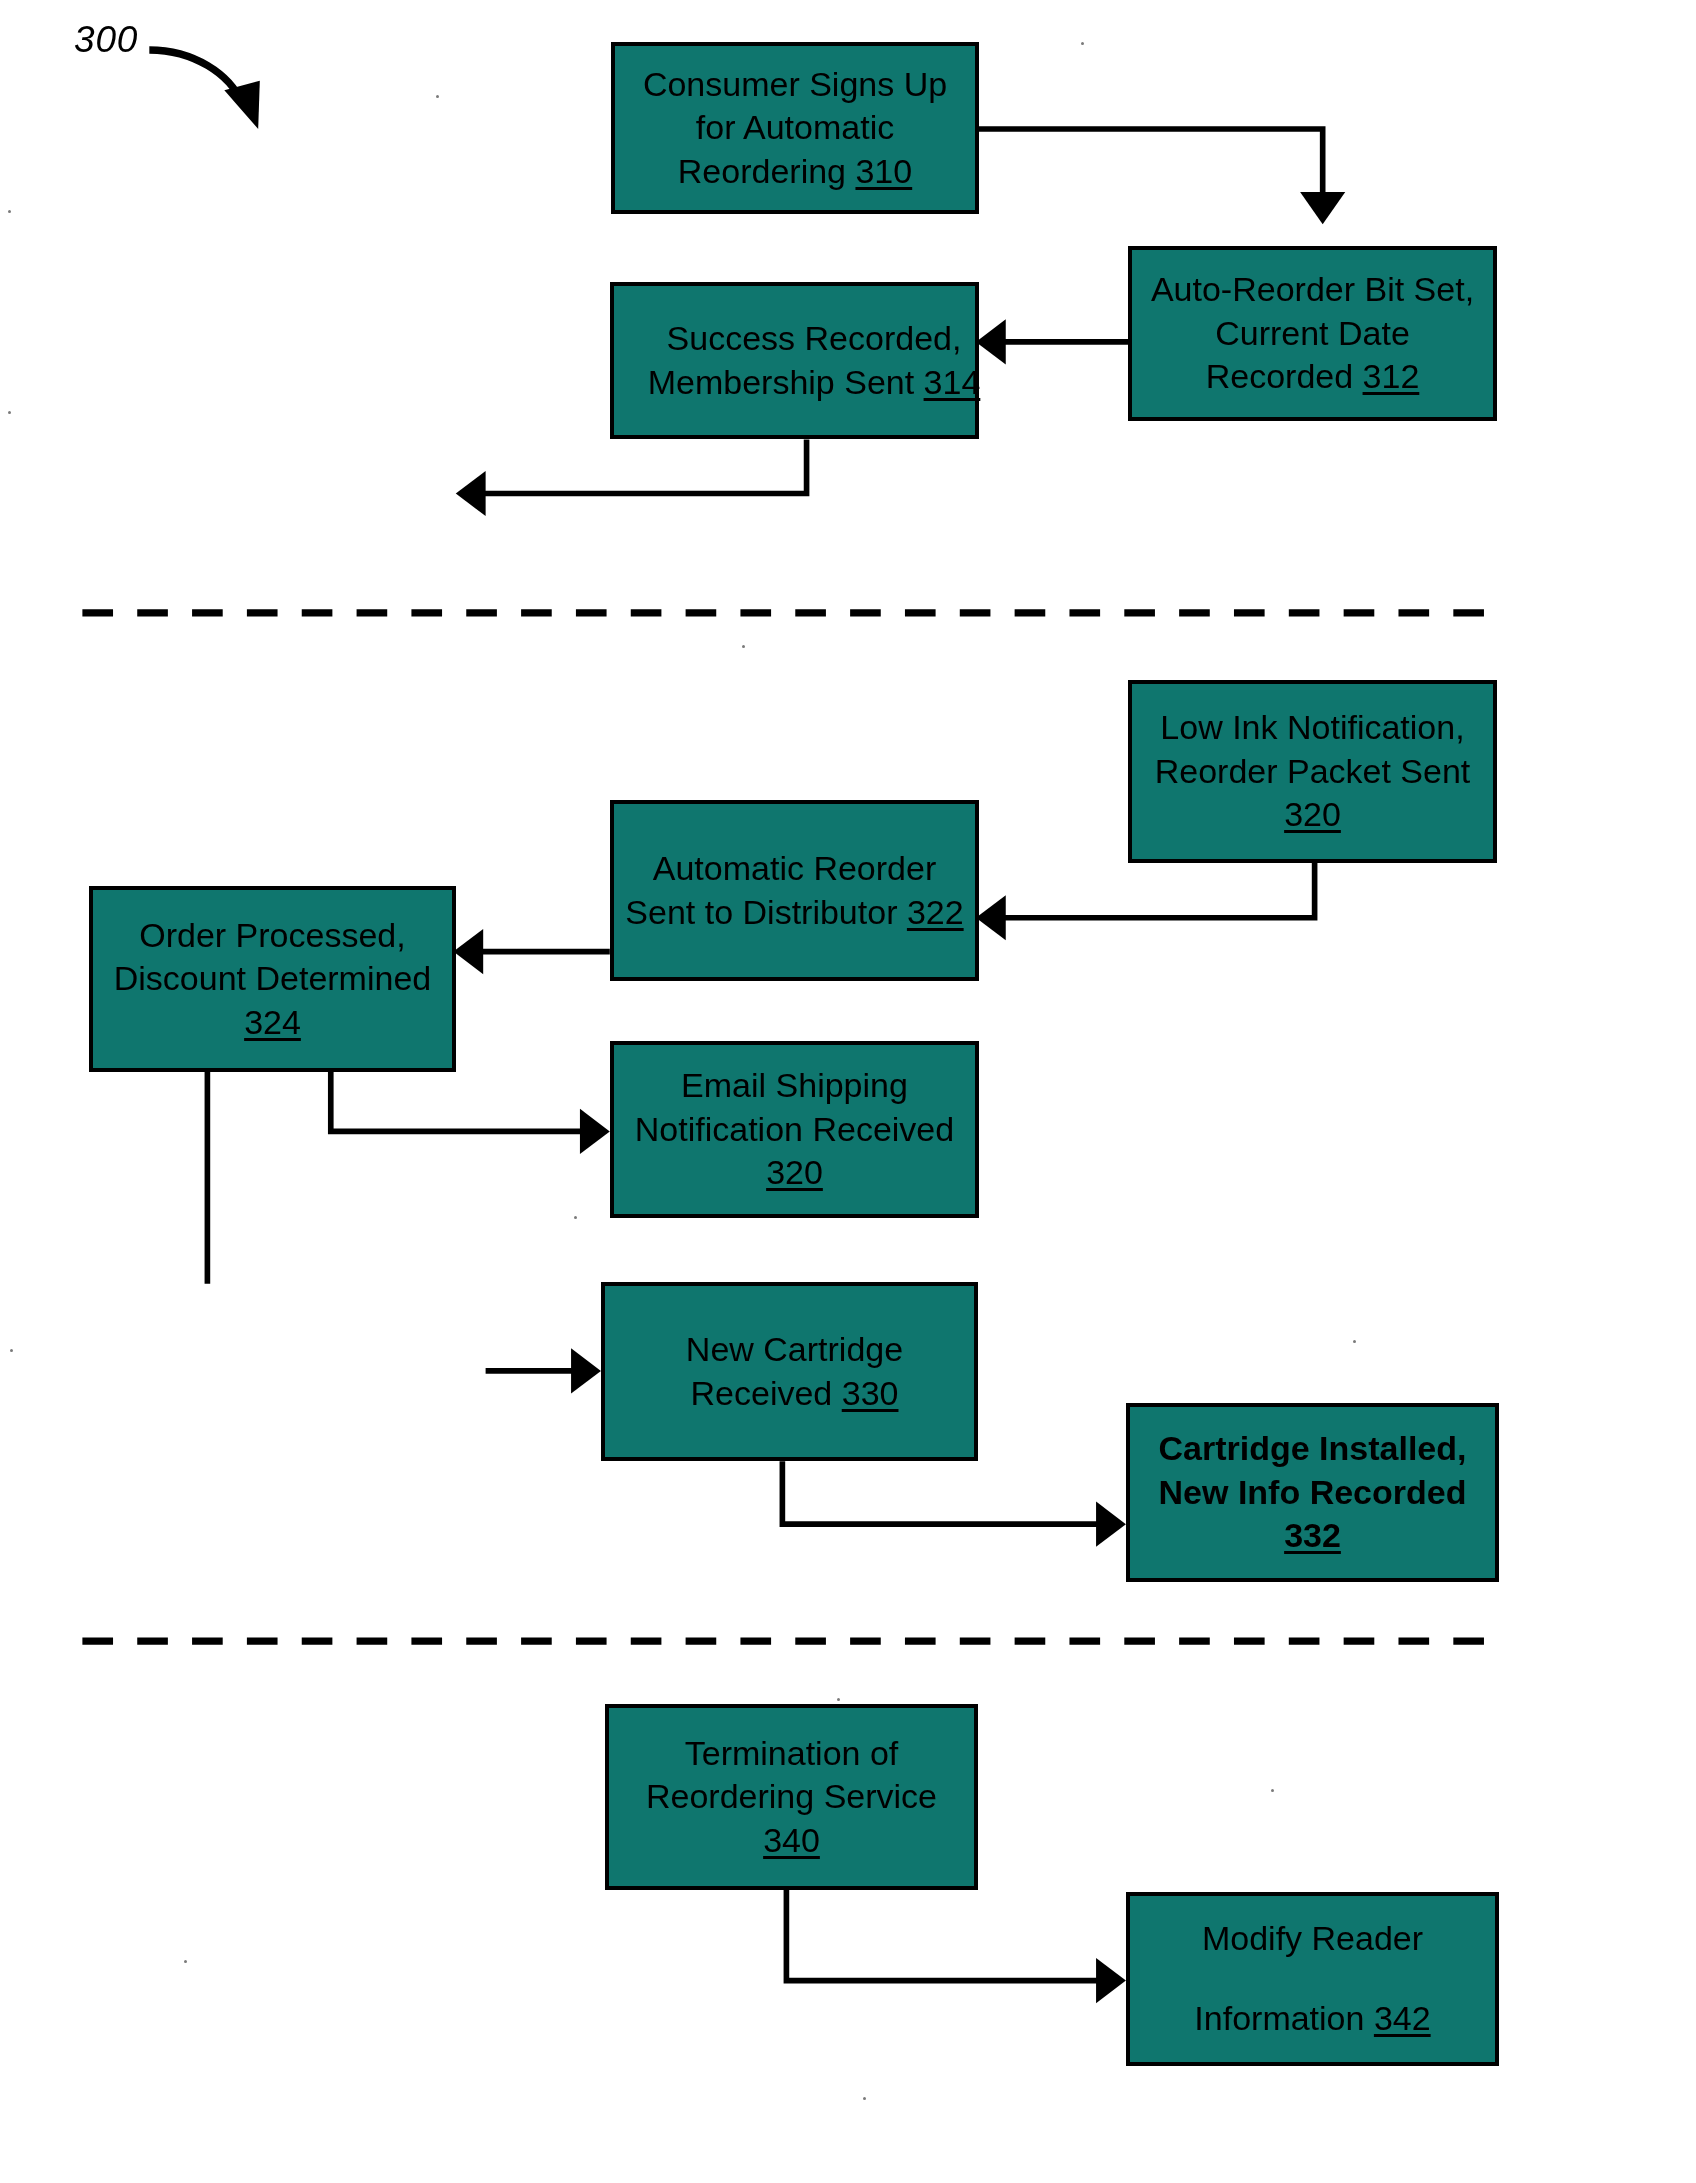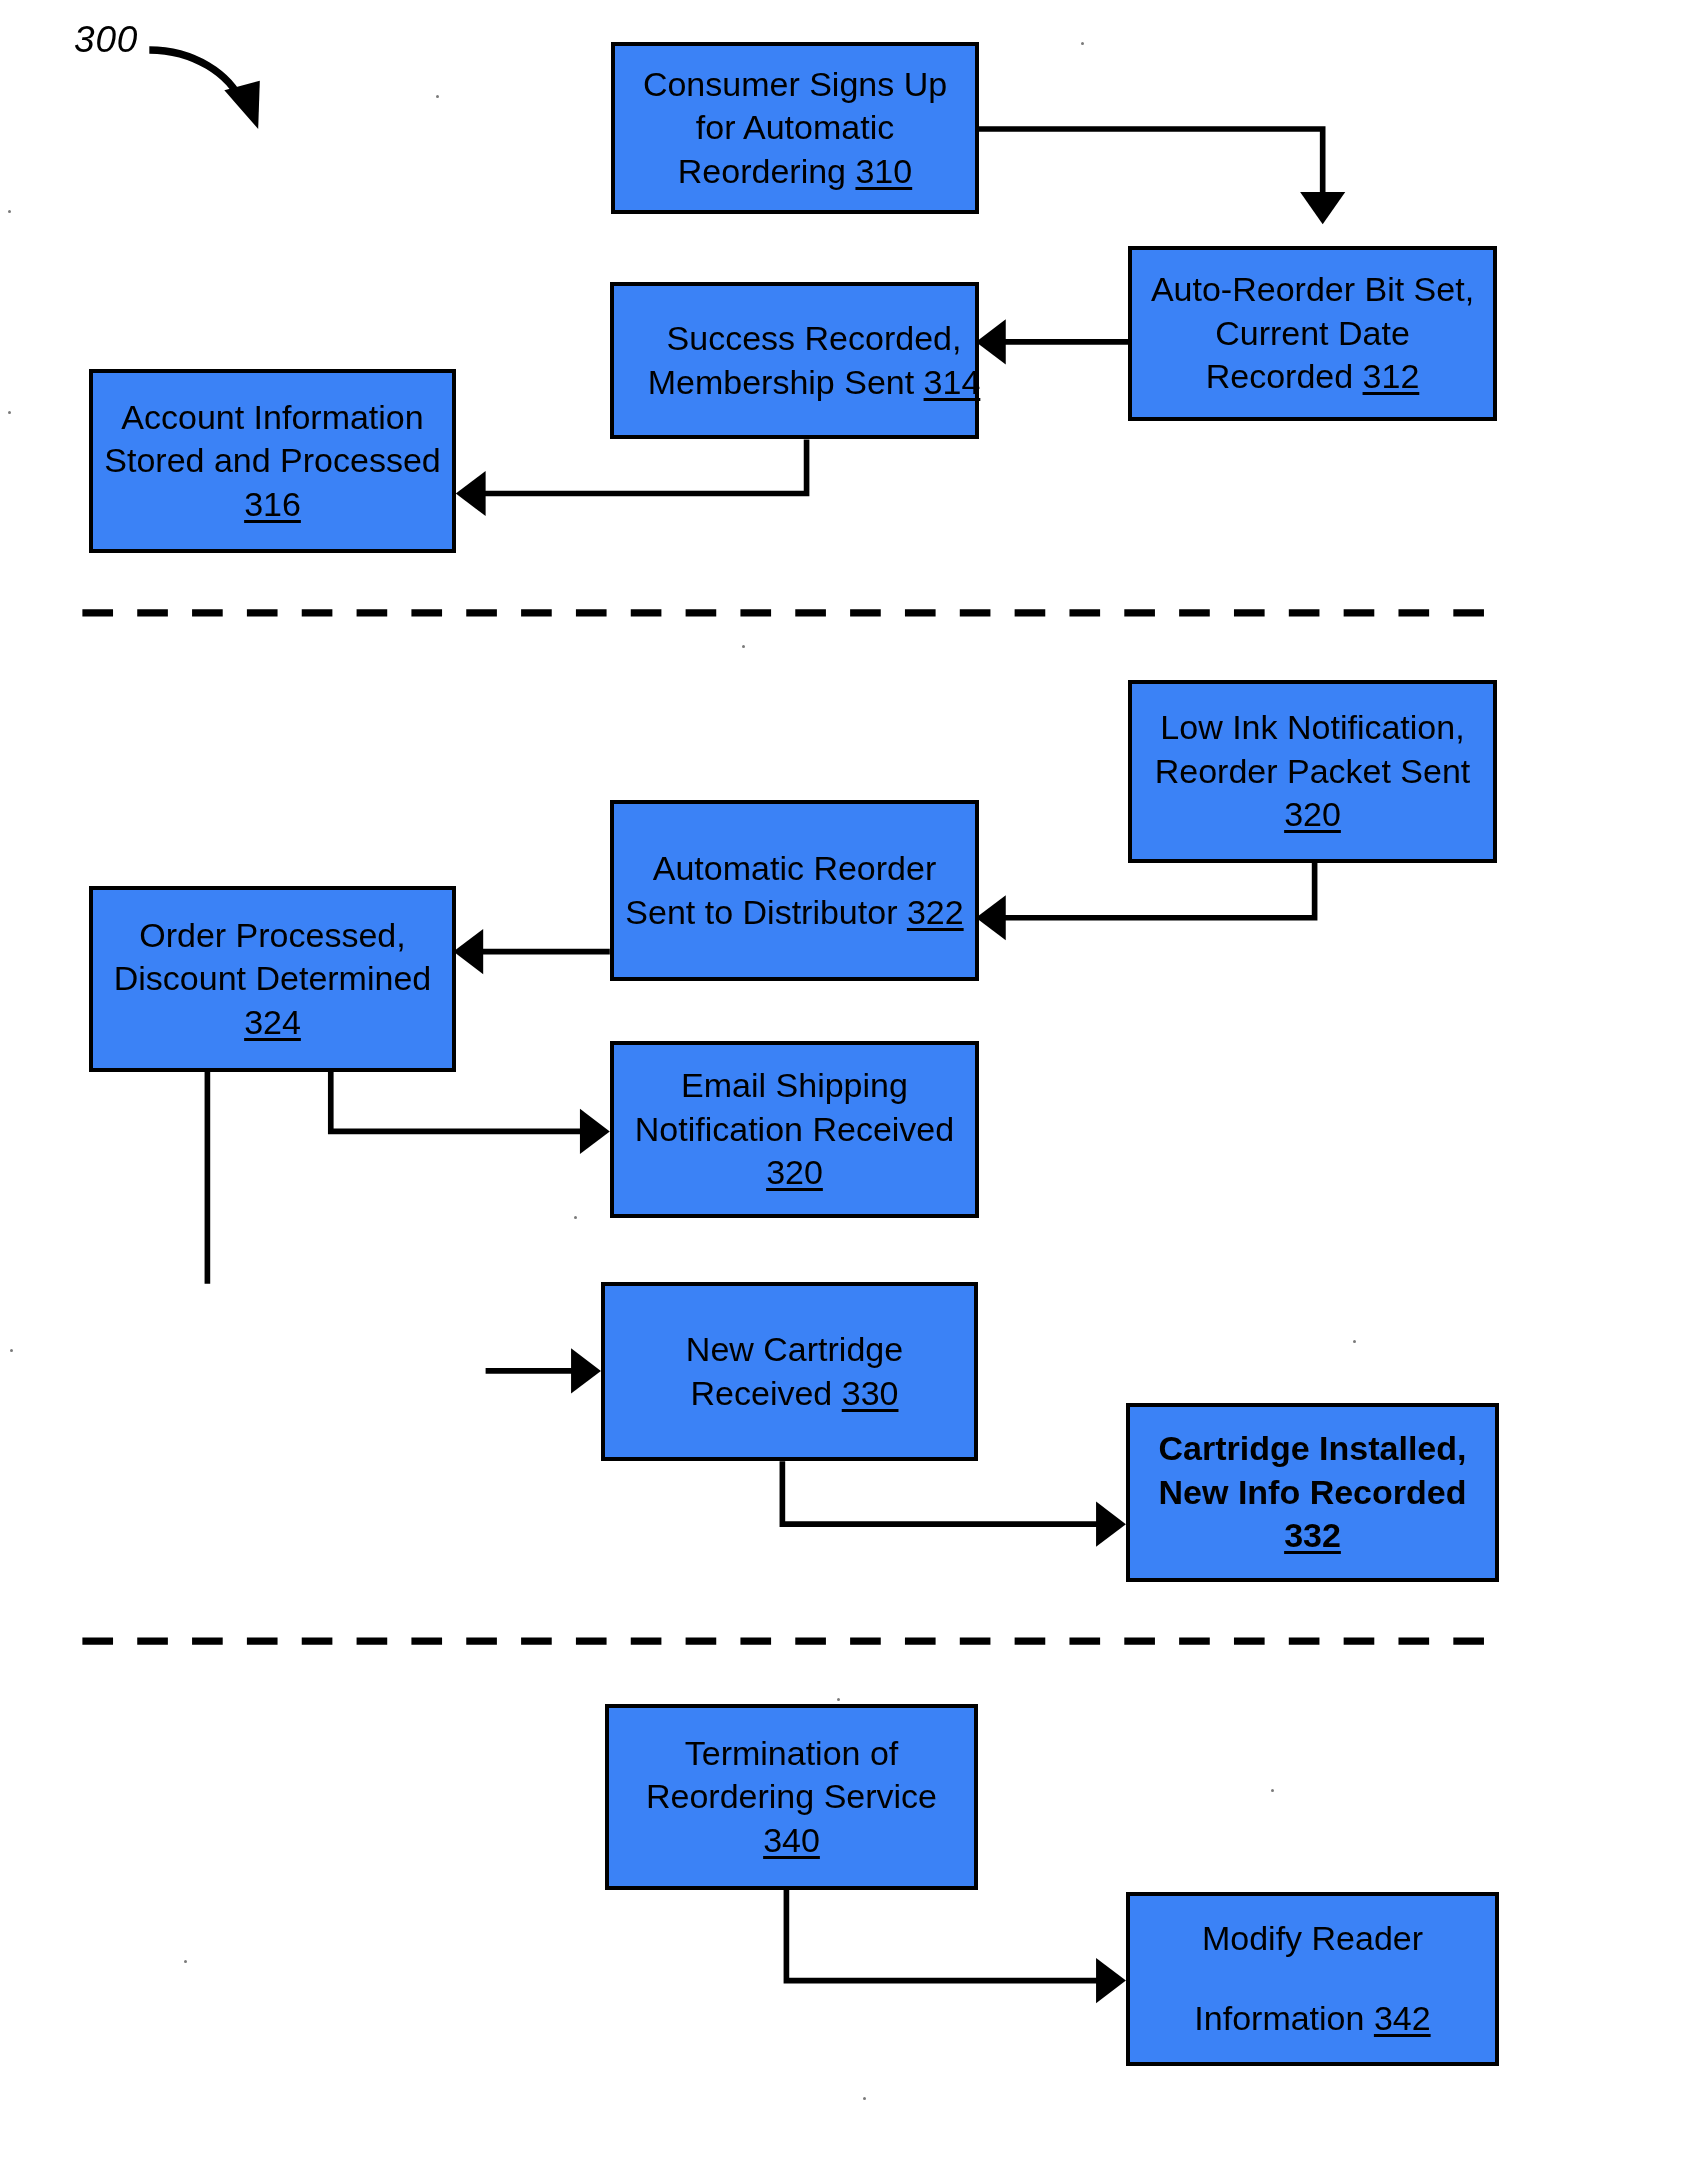--- a/index.html
+++ b/index.html
@@ -21,21 +21,21 @@
     font-size: 37px;
     letter-spacing: 0.8px;
     color: #000;
     white-space: nowrap;
     font-style: italic;
   }
   .node {
     position: absolute;
     box-sizing: border-box;
     border: 4px solid #000;
-    background: #3b82f6;
+    background: #0f766e;
     display: flex;
     flex-direction: column;
     align-items: center;
     justify-content: center;
     text-align: center;
     font-size: 34px;
     line-height: 1.28;
     color: #000;
     padding: 3.2px 8px;
   }
@@ -97,25 +97,20 @@
     <span class="ln">Auto-Reorder Bit Set,</span>
     <span class="ln">Current Date</span>
     <span class="ln"><span>Recorded </span><span class="num">312</span></span>
   </div>
 
   <div class="node" style="left:610px; top:282px; width:369px; height:157px;padding-left:47px;">
     <span class="ln">Success Recorded,</span>
     <span class="ln"><span>Membership Sent </span><span class="num">314</span></span>
   </div>
 
-  <div class="node" style="left:89px; top:369px; width:367px; height:184px;">
-    <span class="ln">Account Information</span>
-    <span class="ln">Stored and Processed</span>
-    <span class="ln num">316</span>
-  </div>
 
   <div class="node" style="left:1128px; top:680px; width:369px; height:183px;">
     <span class="ln">Low Ink Notification,</span>
     <span class="ln">Reorder Packet Sent</span>
     <span class="ln num">320</span>
   </div>
 
   <div class="node" style="left:610px; top:800px; width:369px; height:181px;">
     <span class="ln">Automatic Reorder</span>
     <span class="ln"><span>Sent to Distributor </span><span class="num">322</span></span>

